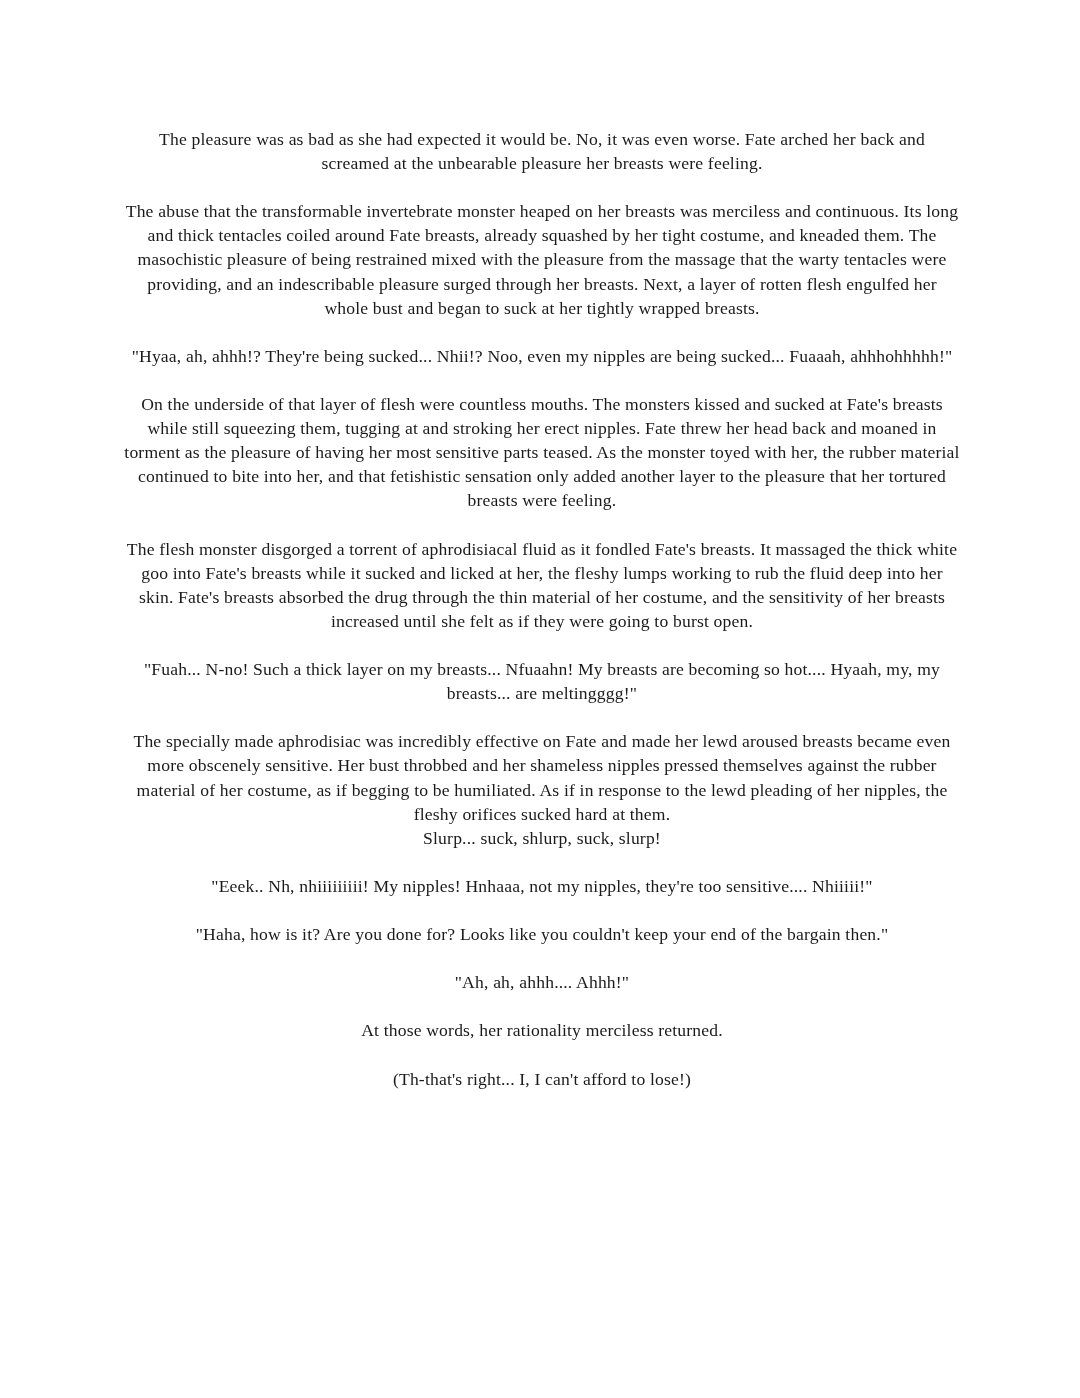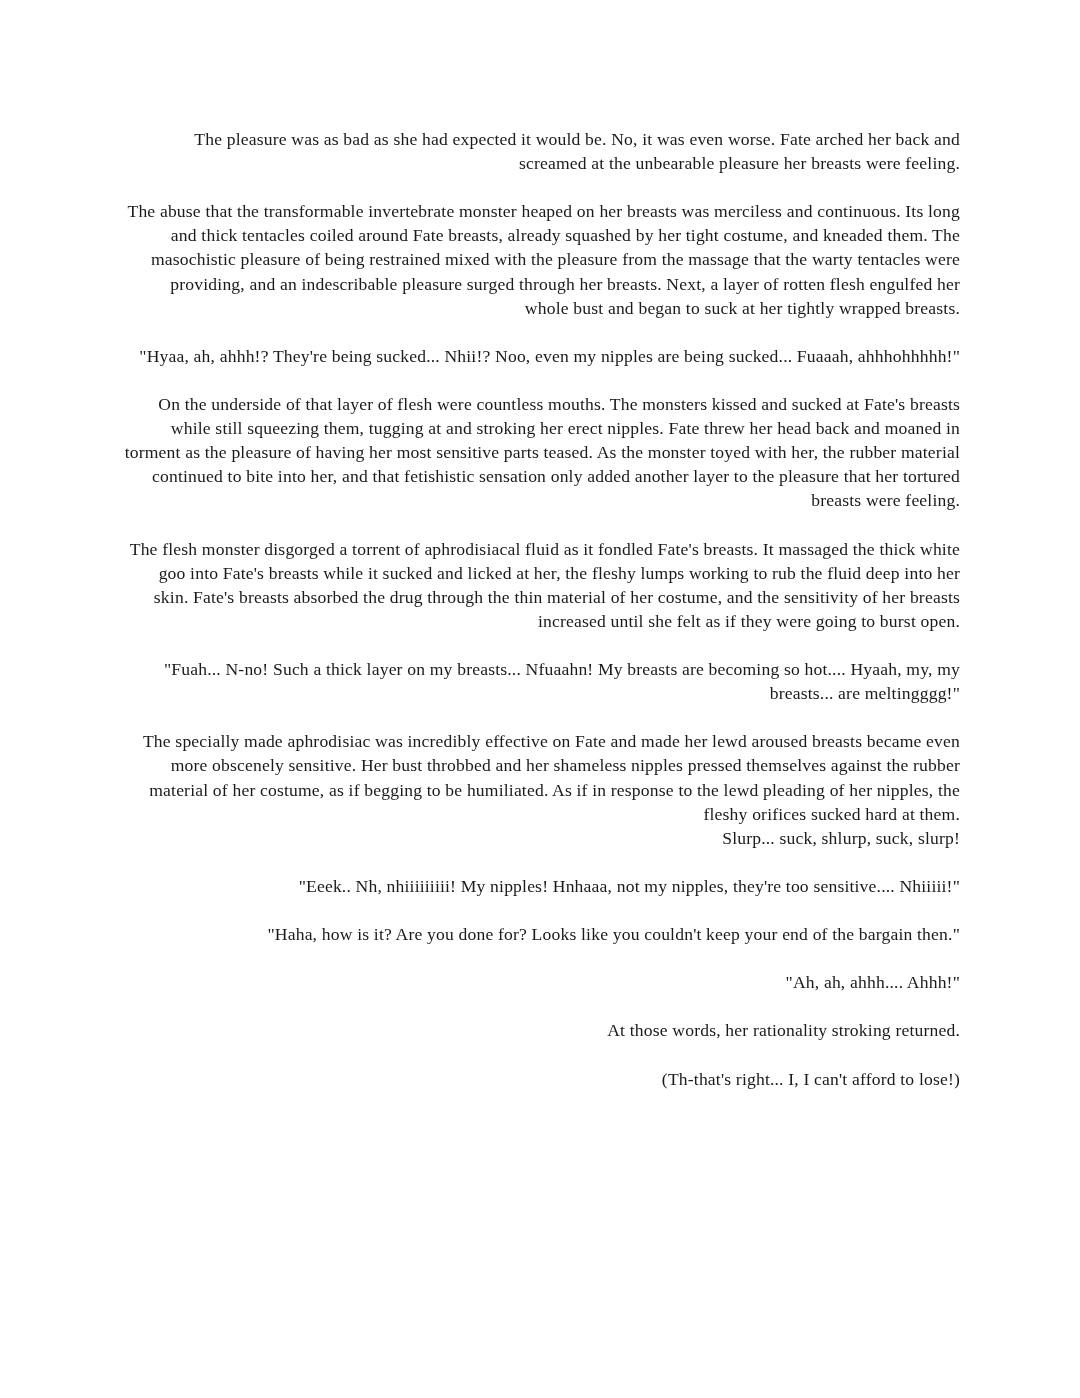--- a/index.html
+++ b/index.html
@@ -24,21 +24,21 @@
   }
   .content {
     position: absolute;
     left: 124px;
     top: 127px;
     width: 836px;
   }
   .para {
     font-size: 17.6px;
     line-height: 24.1px;
-    text-align: right;
+    text-align: center;
     margin: 0 0 24.1px 0;
     white-space: pre-wrap;
     word-wrap: break-word;
     color: #1a1a1a;
     letter-spacing: 0.01em;
   }
   .para:last-child {
     margin-bottom: 8px;
   }
 </style>
@@ -51,16 +51,16 @@
     <p class="para">The abuse that the transformable invertebrate monster heaped on her breasts was merciless and continuous. Its long and thick tentacles coiled around Fate breasts, already squashed by her tight costume, and kneaded them. The masochistic pleasure of being restrained mixed with the pleasure from the massage that the warty tentacles were providing, and an indescribable pleasure surged through her breasts. Next, a layer of rotten flesh engulfed her whole bust and began to suck at her tightly wrapped breasts.</p>
     <p class="para">"Hyaa, ah, ahhh!? They're being sucked... Nhii!? Noo, even my nipples are being sucked... Fuaaah, ahhhohhhhh!"</p>
     <p class="para">On the underside of that layer of flesh were countless mouths. The monsters kissed and sucked at Fate's breasts while still squeezing them, tugging at and stroking her erect nipples. Fate threw her head back and moaned in torment as the pleasure of having her most sensitive parts teased. As the monster toyed with her, the rubber material continued to bite into her, and that fetishistic sensation only added another layer to the pleasure that her tortured breasts were feeling.</p>
     <p class="para">The flesh monster disgorged a torrent of aphrodisiacal fluid as it fondled Fate's breasts. It massaged the thick white goo into Fate's breasts while it sucked and licked at her, the fleshy lumps working to rub the fluid deep into her skin. Fate's breasts absorbed the drug through the thin material of her costume, and the sensitivity of her breasts increased until she felt as if they were going to burst open.</p>
     <p class="para">"Fuah... N-no! Such a thick layer on my breasts... Nfuaahn! My breasts are becoming so hot.... Hyaah, my, my breasts... are meltingggg!"</p>
     <p class="para">The specially made aphrodisiac was incredibly effective on Fate and made her lewd aroused breasts became even more obscenely sensitive. Her bust throbbed and her shameless nipples pressed themselves against the rubber material of her costume, as if begging to be humiliated. As if in response to the lewd pleading of her nipples, the fleshy orifices sucked hard at them.
 Slurp... suck, shlurp, suck, slurp!</p>
     <p class="para">"Eeek.. Nh, nhiiiiiiiii! My nipples! Hnhaaa, not my nipples, they're too sensitive.... Nhiiiii!"</p>
     <p class="para">"Haha, how is it? Are you done for? Looks like you couldn't keep your end of the bargain then."</p>
     <p class="para">"Ah, ah, ahhh.... Ahhh!"</p>
-    <p class="para">At those words, her rationality stroking returned.</p>
+    <p class="para">At those words, her rationality merciless returned.</p>
     <p class="para">(Th-that's right... I, I can't afford to lose!)</p>
   </div>
 </div>
 
 </body></html>

